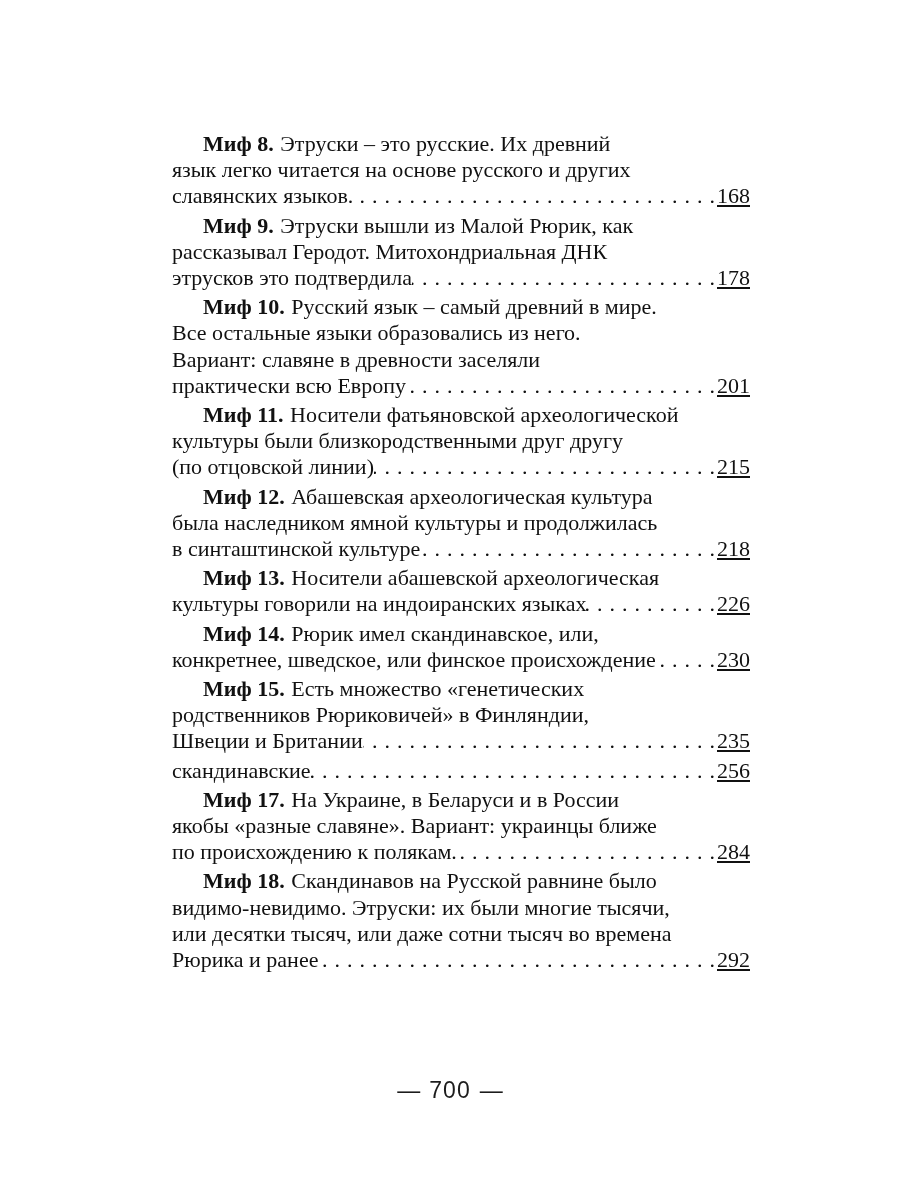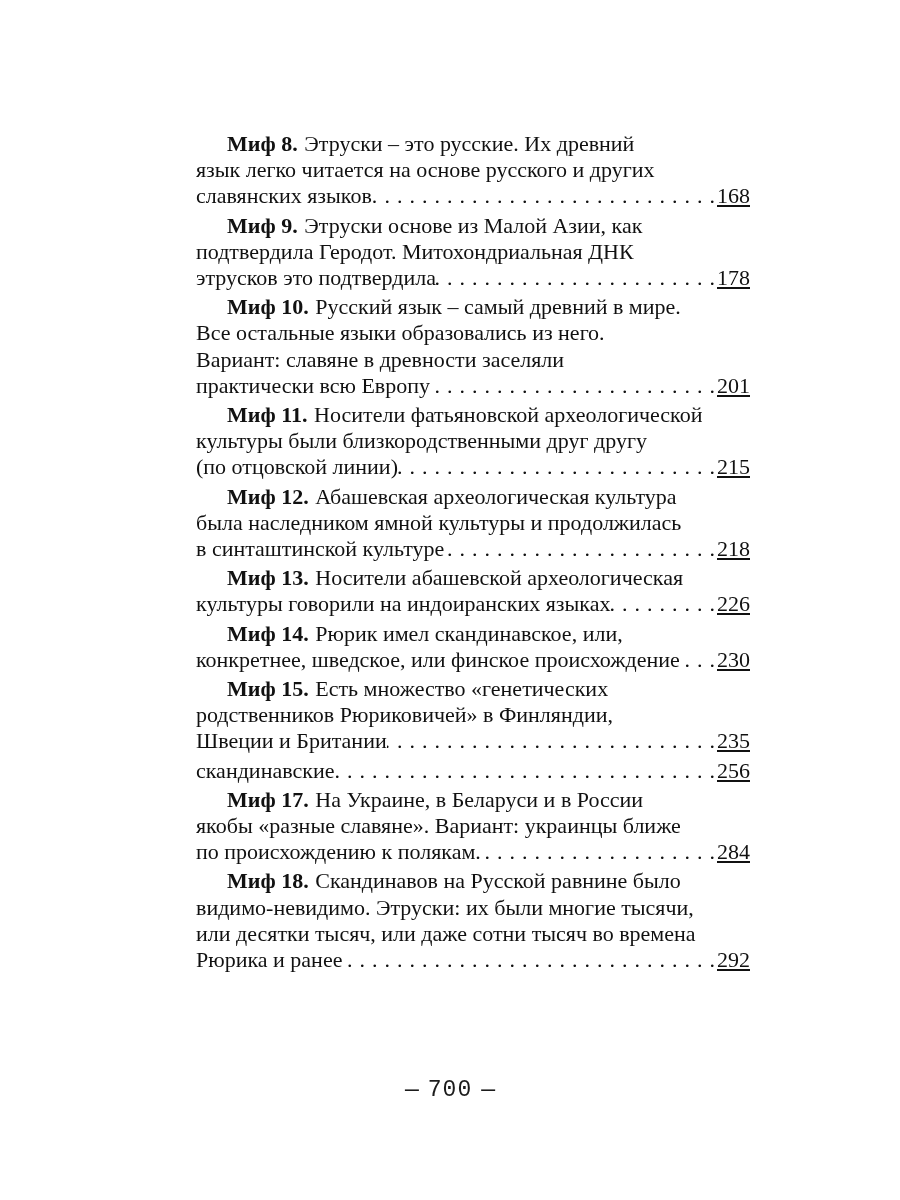--- a/index.html
+++ b/index.html
@@ -20,21 +20,20 @@
     position: absolute;
     left: 172px;
     right: 150px;
     top: 131px;
   }
   .entry { margin-bottom: 3px; }
   .line {
     font-size: 22px;
     line-height: 26.2px;
     white-space: nowrap;
-    margin-left: 24px;
   }
   .line.first { text-indent: 31px; }
   .label {
     font-weight: bold;
     margin-right: 0.30em;
   }
   .line.last {
     display: flex;
     align-items: baseline;
   }
@@ -48,21 +47,21 @@
     padding: 0 2px 0 5px;
     color: #111111;
   }
   .pnum { white-space: nowrap; text-decoration: underline; }
   .footer {
     position: absolute;
     top: 1077px;
     left: 0;
     width: 100%;
     text-align: center;
-    font-family: Liberation Mono, monospace;
+    font-family: Liberation Sans, sans-serif;
     font-size: 23px;
     color: #1c1c1c;
   }
   .footer .dash { margin: 0 9px; }
   .footer .num { letter-spacing: 1px; }
 </style>
 </head>
 <body>
 
 <div class="page">
@@ -72,22 +71,22 @@
       <div class="line first"><span class="label">Миф 8.</span><span>Этруски – это русские. Их древний</span></div>
       <div class="line">язык легко читается на основе русского и других</div>
       <div class="line last">
           <span class="ltext">славянских языков.</span>
           <span class="leader">. . . . . . . . . . . . . . . . . . . . . . . . . . . . . . . . . . . . . . . . . . . . . . . . . . . . . . . . . . . . . . . . . . . . . .</span>
           <span class="pnum">168</span>
         </div>
     </div>
 
     <div class="entry">
-      <div class="line first"><span class="label">Миф 9.</span><span>Этруски основе из Малой Азии, как</span></div>
-      <div class="line">подтвердила Геродот. Митохондриальная ДНК</div>
+      <div class="line first"><span class="label">Миф 9.</span><span>Этруски вышли из Малой Рюрик, как</span></div>
+      <div class="line">рассказывал Геродот. Митохондриальная ДНК</div>
       <div class="line last">
           <span class="ltext">этрусков это подтвердила</span>
           <span class="leader">. . . . . . . . . . . . . . . . . . . . . . . . . . . . . . . . . . . . . . . . . . . . . . . . . . . . . . . . . . . . . . . . . . . . . .</span>
           <span class="pnum">178</span>
         </div>
     </div>
 
     <div class="entry">
       <div class="line first"><span class="label">Миф 10.</span><span>Русский язык – самый древний в мире.</span></div>
       <div class="line">Все остальные языки образовались из него.</div>

